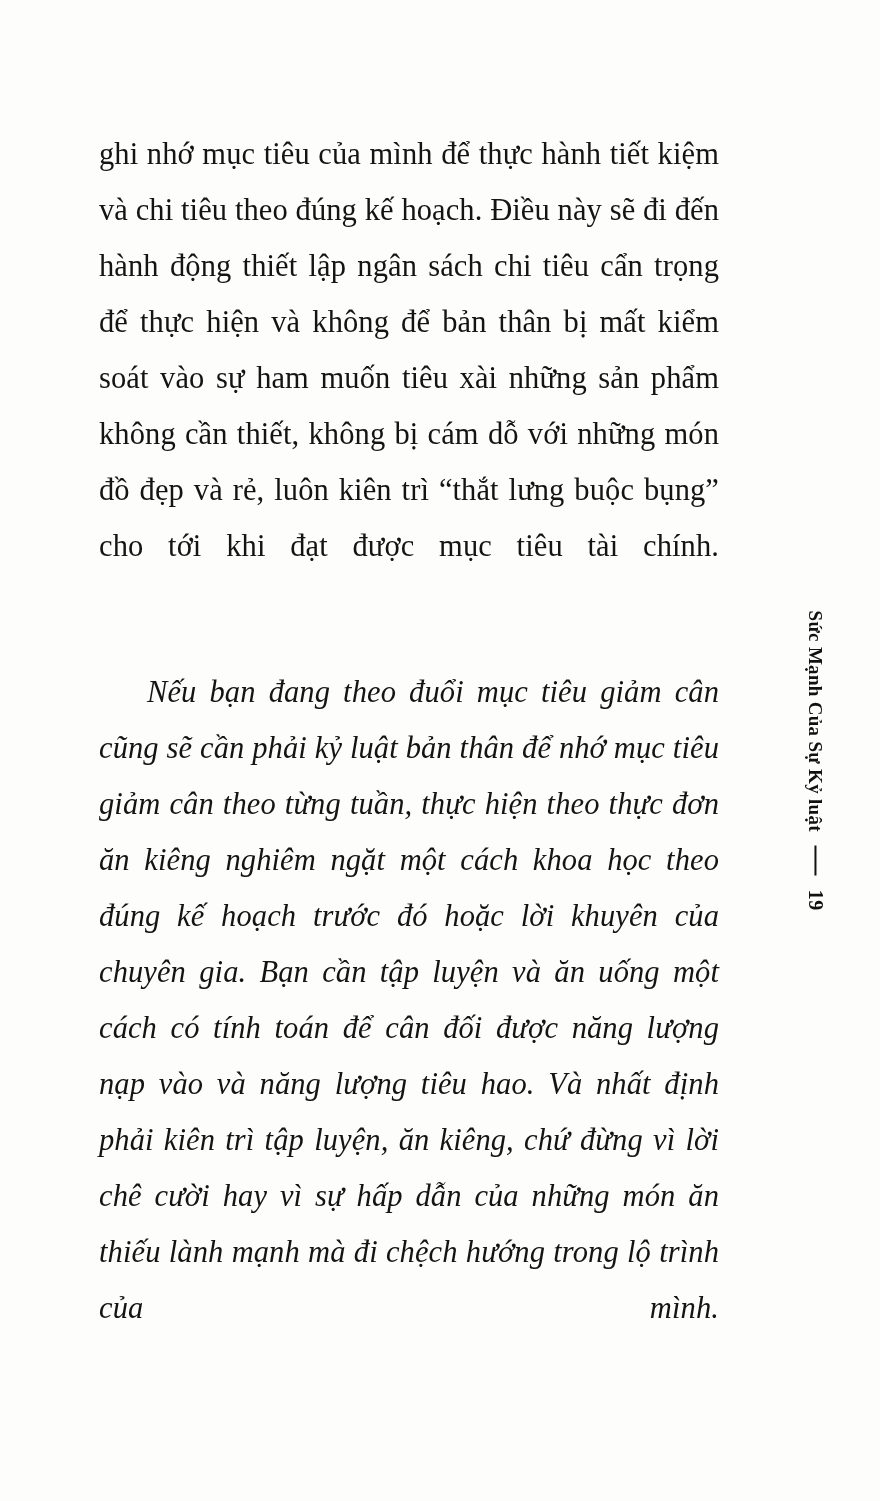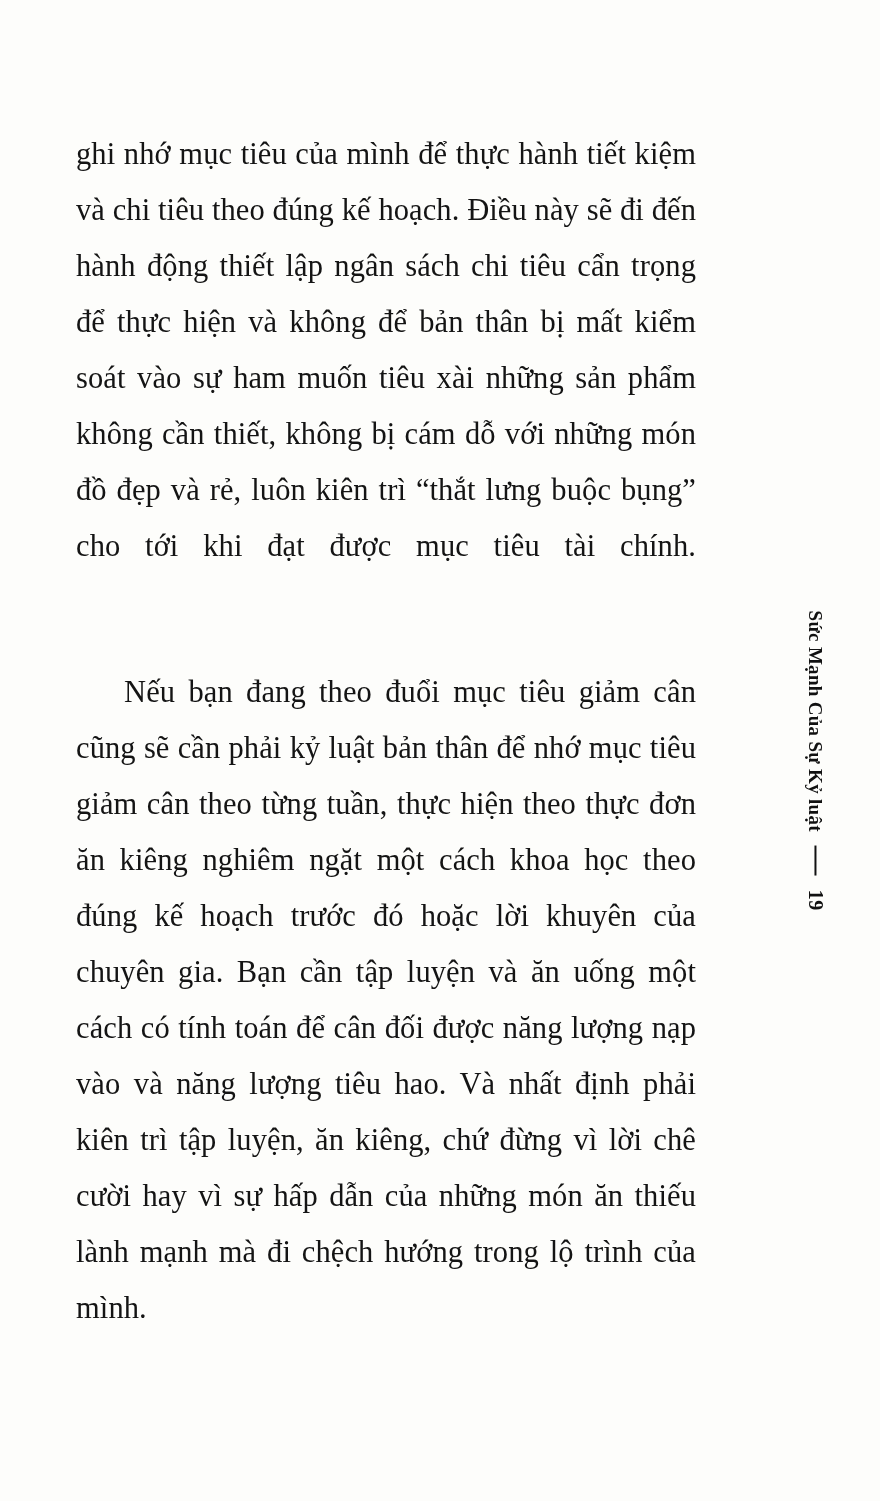--- a/index.html
+++ b/index.html
@@ -17,21 +17,21 @@
   }
 
   .page {
     position: absolute;
     inset: 0;
     background: #fdfdfb;
   }
 
   .text-column {
     position: absolute;
-    left: 76px;
+    left: 99px;
     top: 126px;
     width: 620px;
   }
 
   .para {
     font-family: "Liberation Serif", serif;
     font-size: 30.5px;
     line-height: 56px;
     text-align: justify;
     text-justify: inter-word;
@@ -39,20 +39,21 @@
     margin: 0;
     letter-spacing: 0.1px;
   }
 
   .para + .para {
     margin-top: 34px;
   }
 
   .para.indent {
     text-indent: 48px;
+    font-style: italic;
   }
 
   
   .para::after {
     content: "";
     display: inline-block;
     width: 100%;
   }
 
   .running-head {

